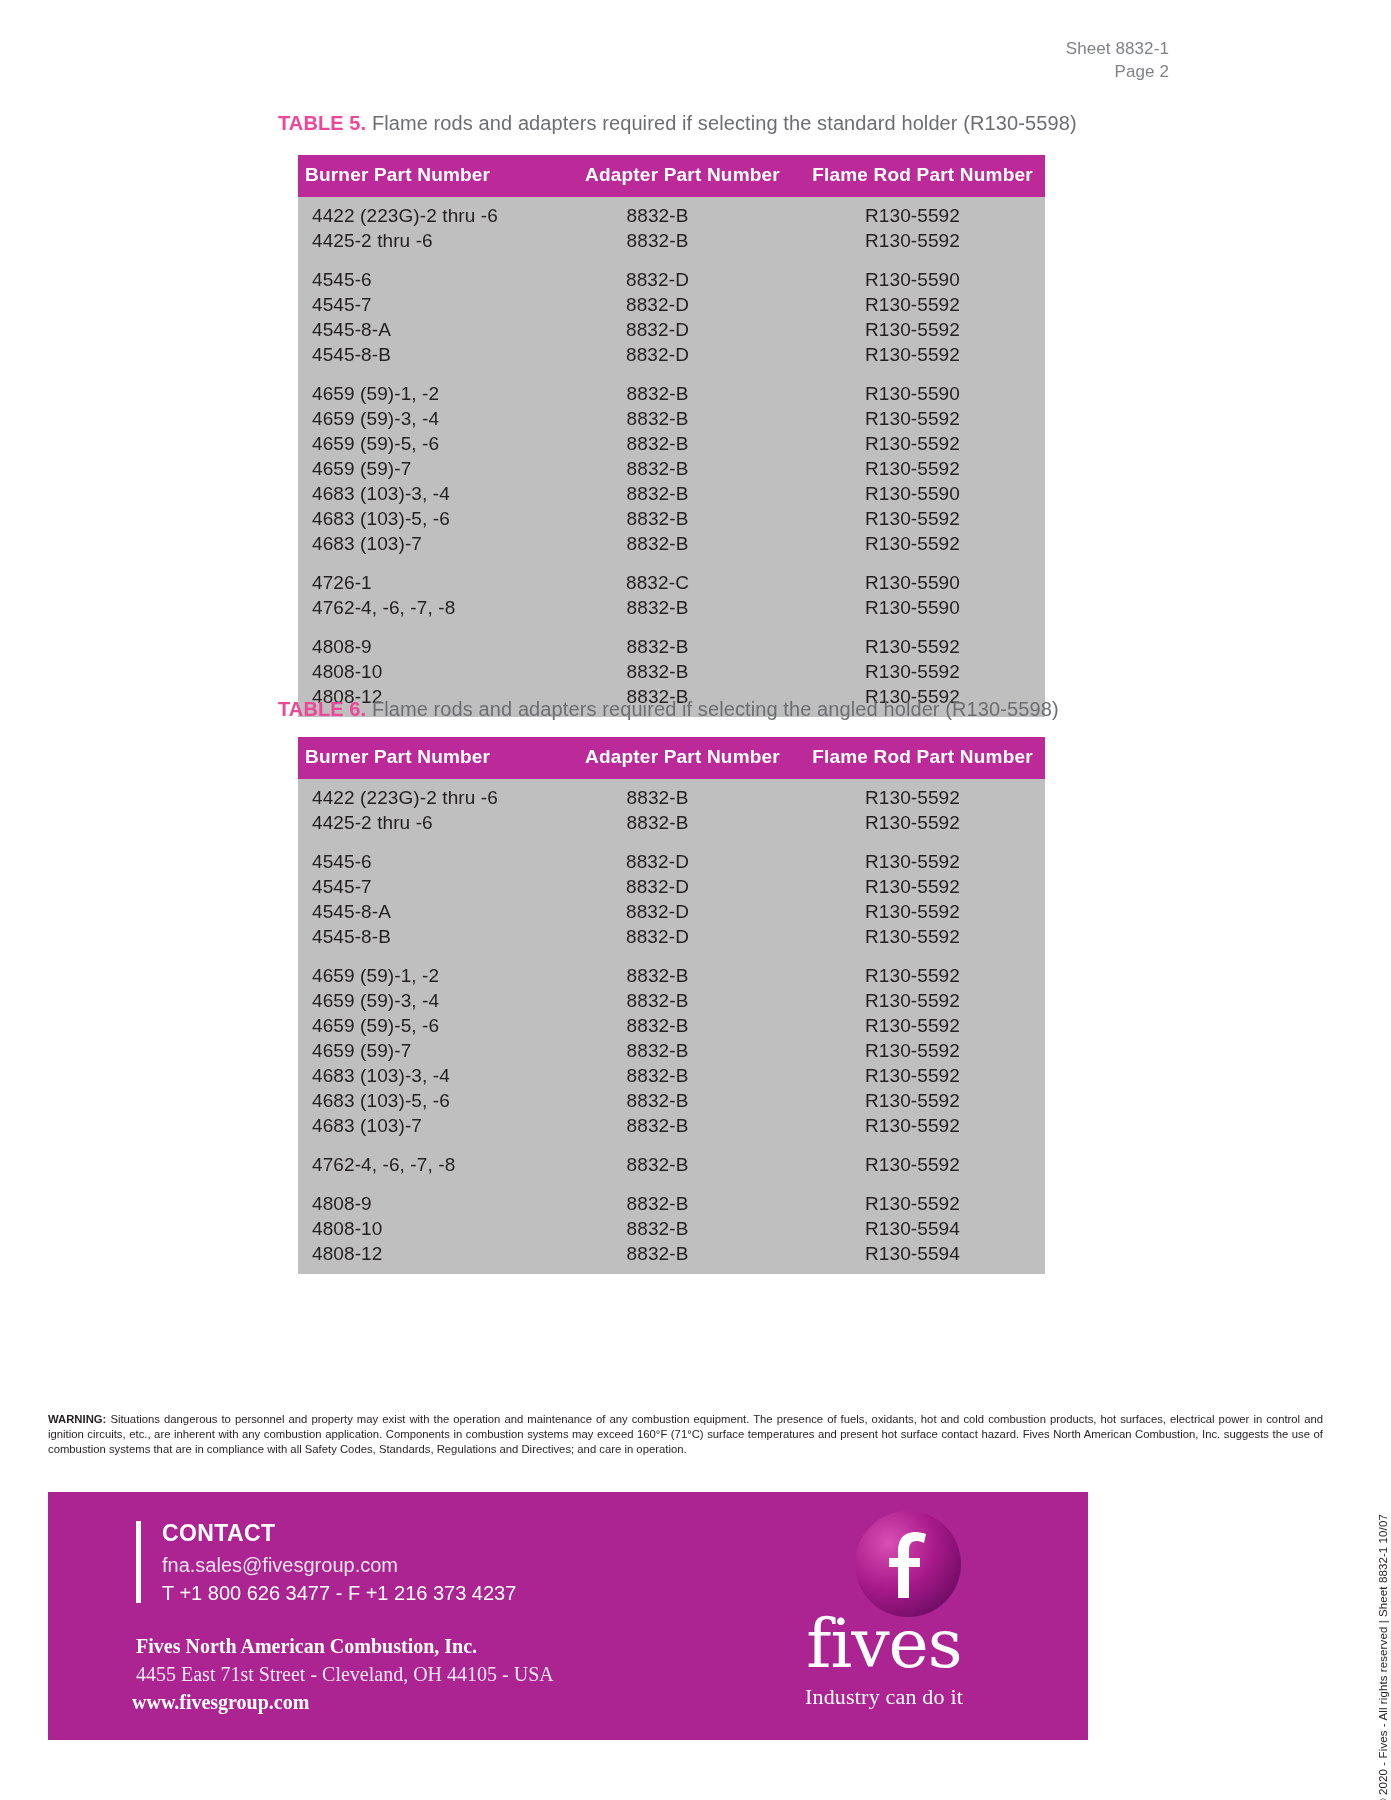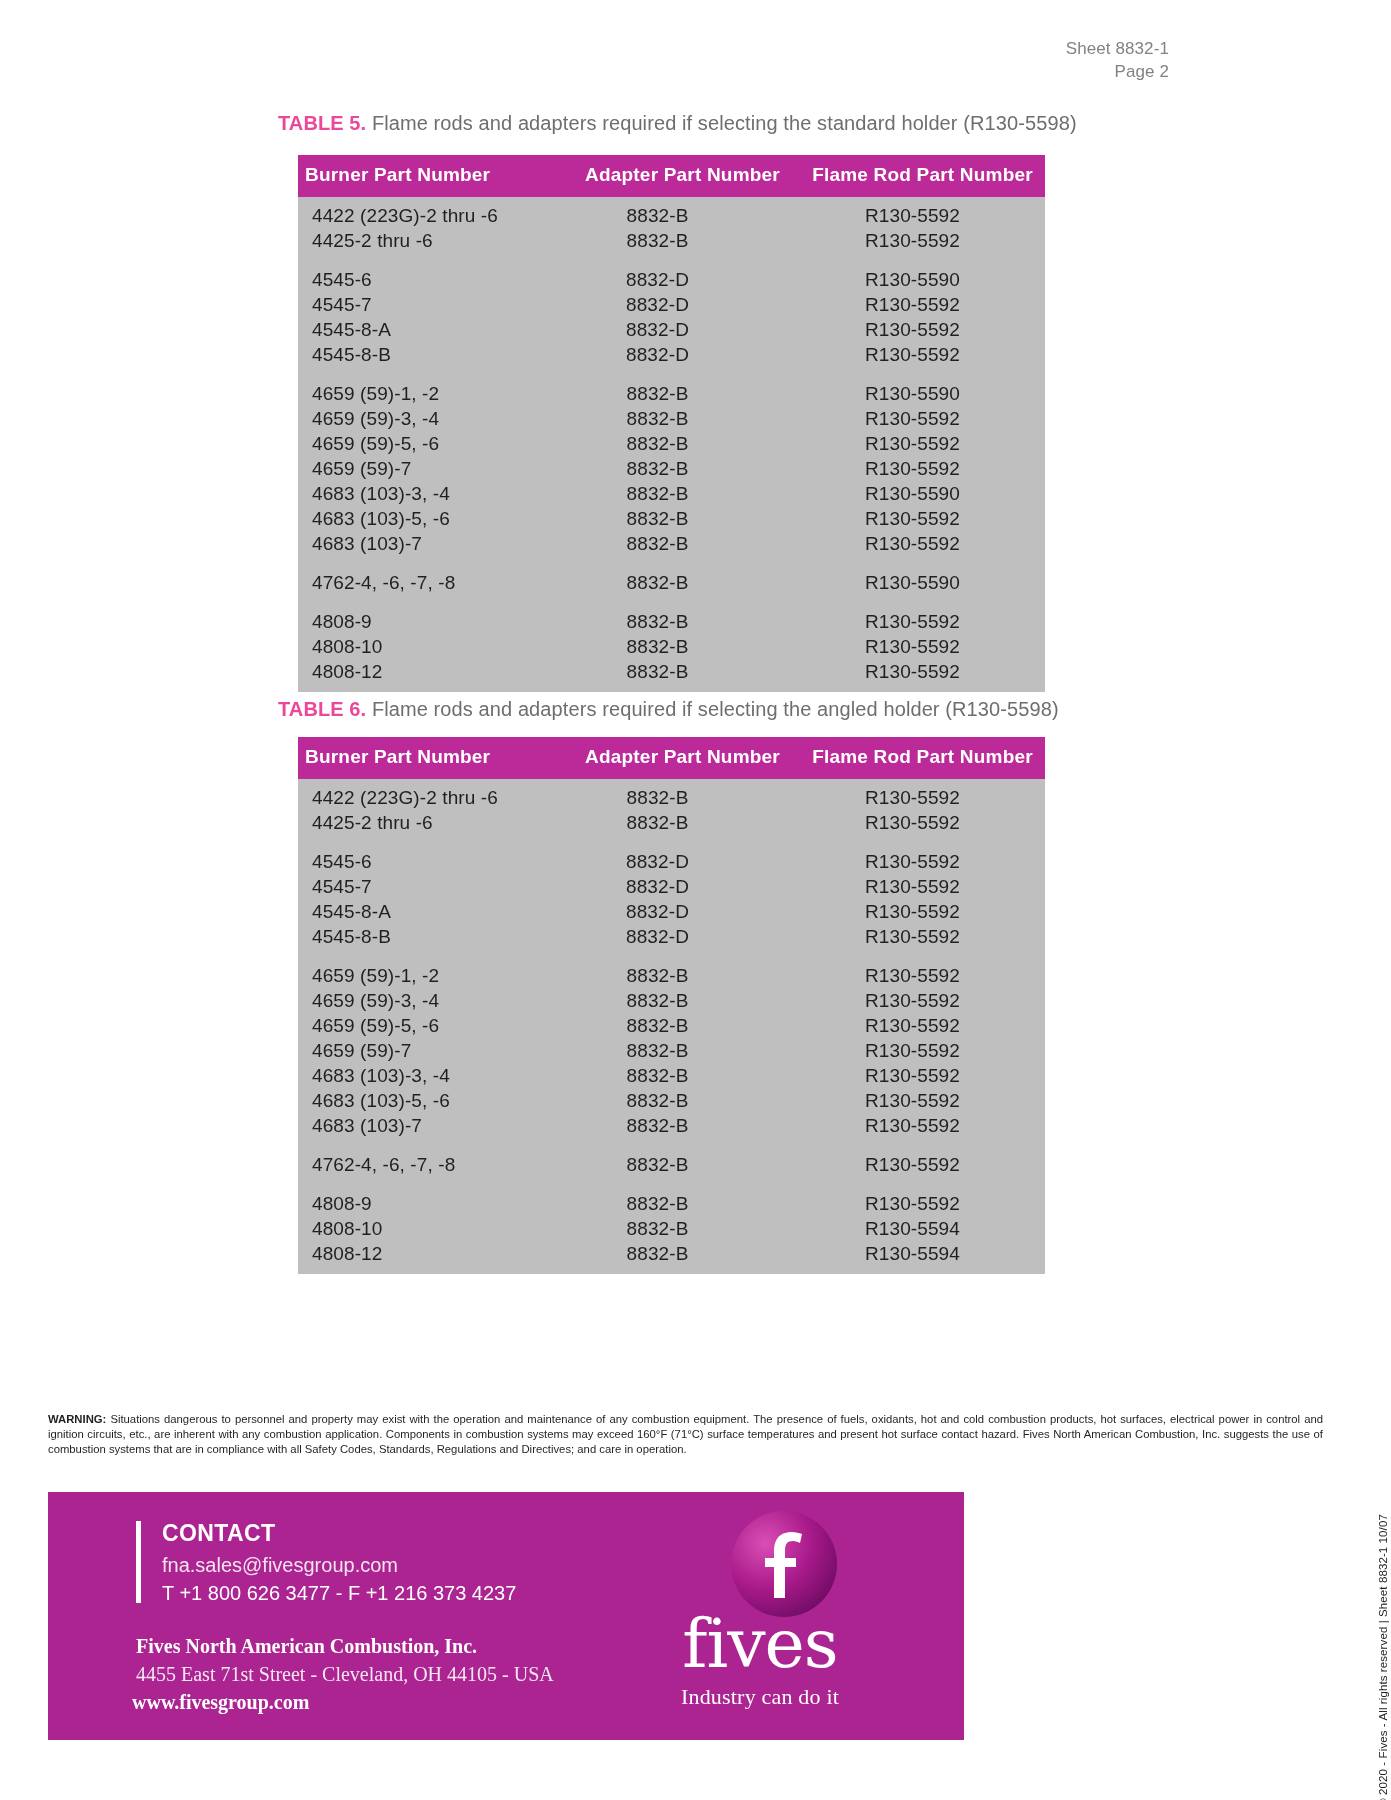--- a/index.html
+++ b/index.html
@@ -113,21 +113,21 @@
   }
   .warning-block .warning-word {
     font-weight: bold;
   }
 
   
   .footer-band {
     position: absolute;
     left: 48px;
     top: 1492px;
-    width: 916px;
+    width: 1040px;
     height: 248px;
     background: #a81f8c;
     background: #ac2392;
     overflow: hidden;
   }
   .contact-rule {
     position: absolute;
     left: 88px;
     top: 29px;
     width: 5px;
@@ -326,20 +326,25 @@
         <td class="c-adapter">8832-B</td>
         <td class="c-rod">R130-5592</td>
       </tr>
       <tr>
         <td class="c-burner">4683 (103)-7</td>
         <td class="c-adapter">8832-B</td>
         <td class="c-rod">R130-5592</td>
       </tr>
       <tr class="spacer">
         <td colspan="3"></td>
+      </tr>
+      <tr>
+        <td class="c-burner">4726-1</td>
+        <td class="c-adapter">8832-C</td>
+        <td class="c-rod">R130-5590</td>
       </tr>
       <tr>
         <td class="c-burner">4762-4, -6, -7, -8</td>
         <td class="c-adapter">8832-B</td>
         <td class="c-rod">R130-5590</td>
       </tr>
       <tr class="spacer">
         <td colspan="3"></td>
       </tr>
       <tr>

